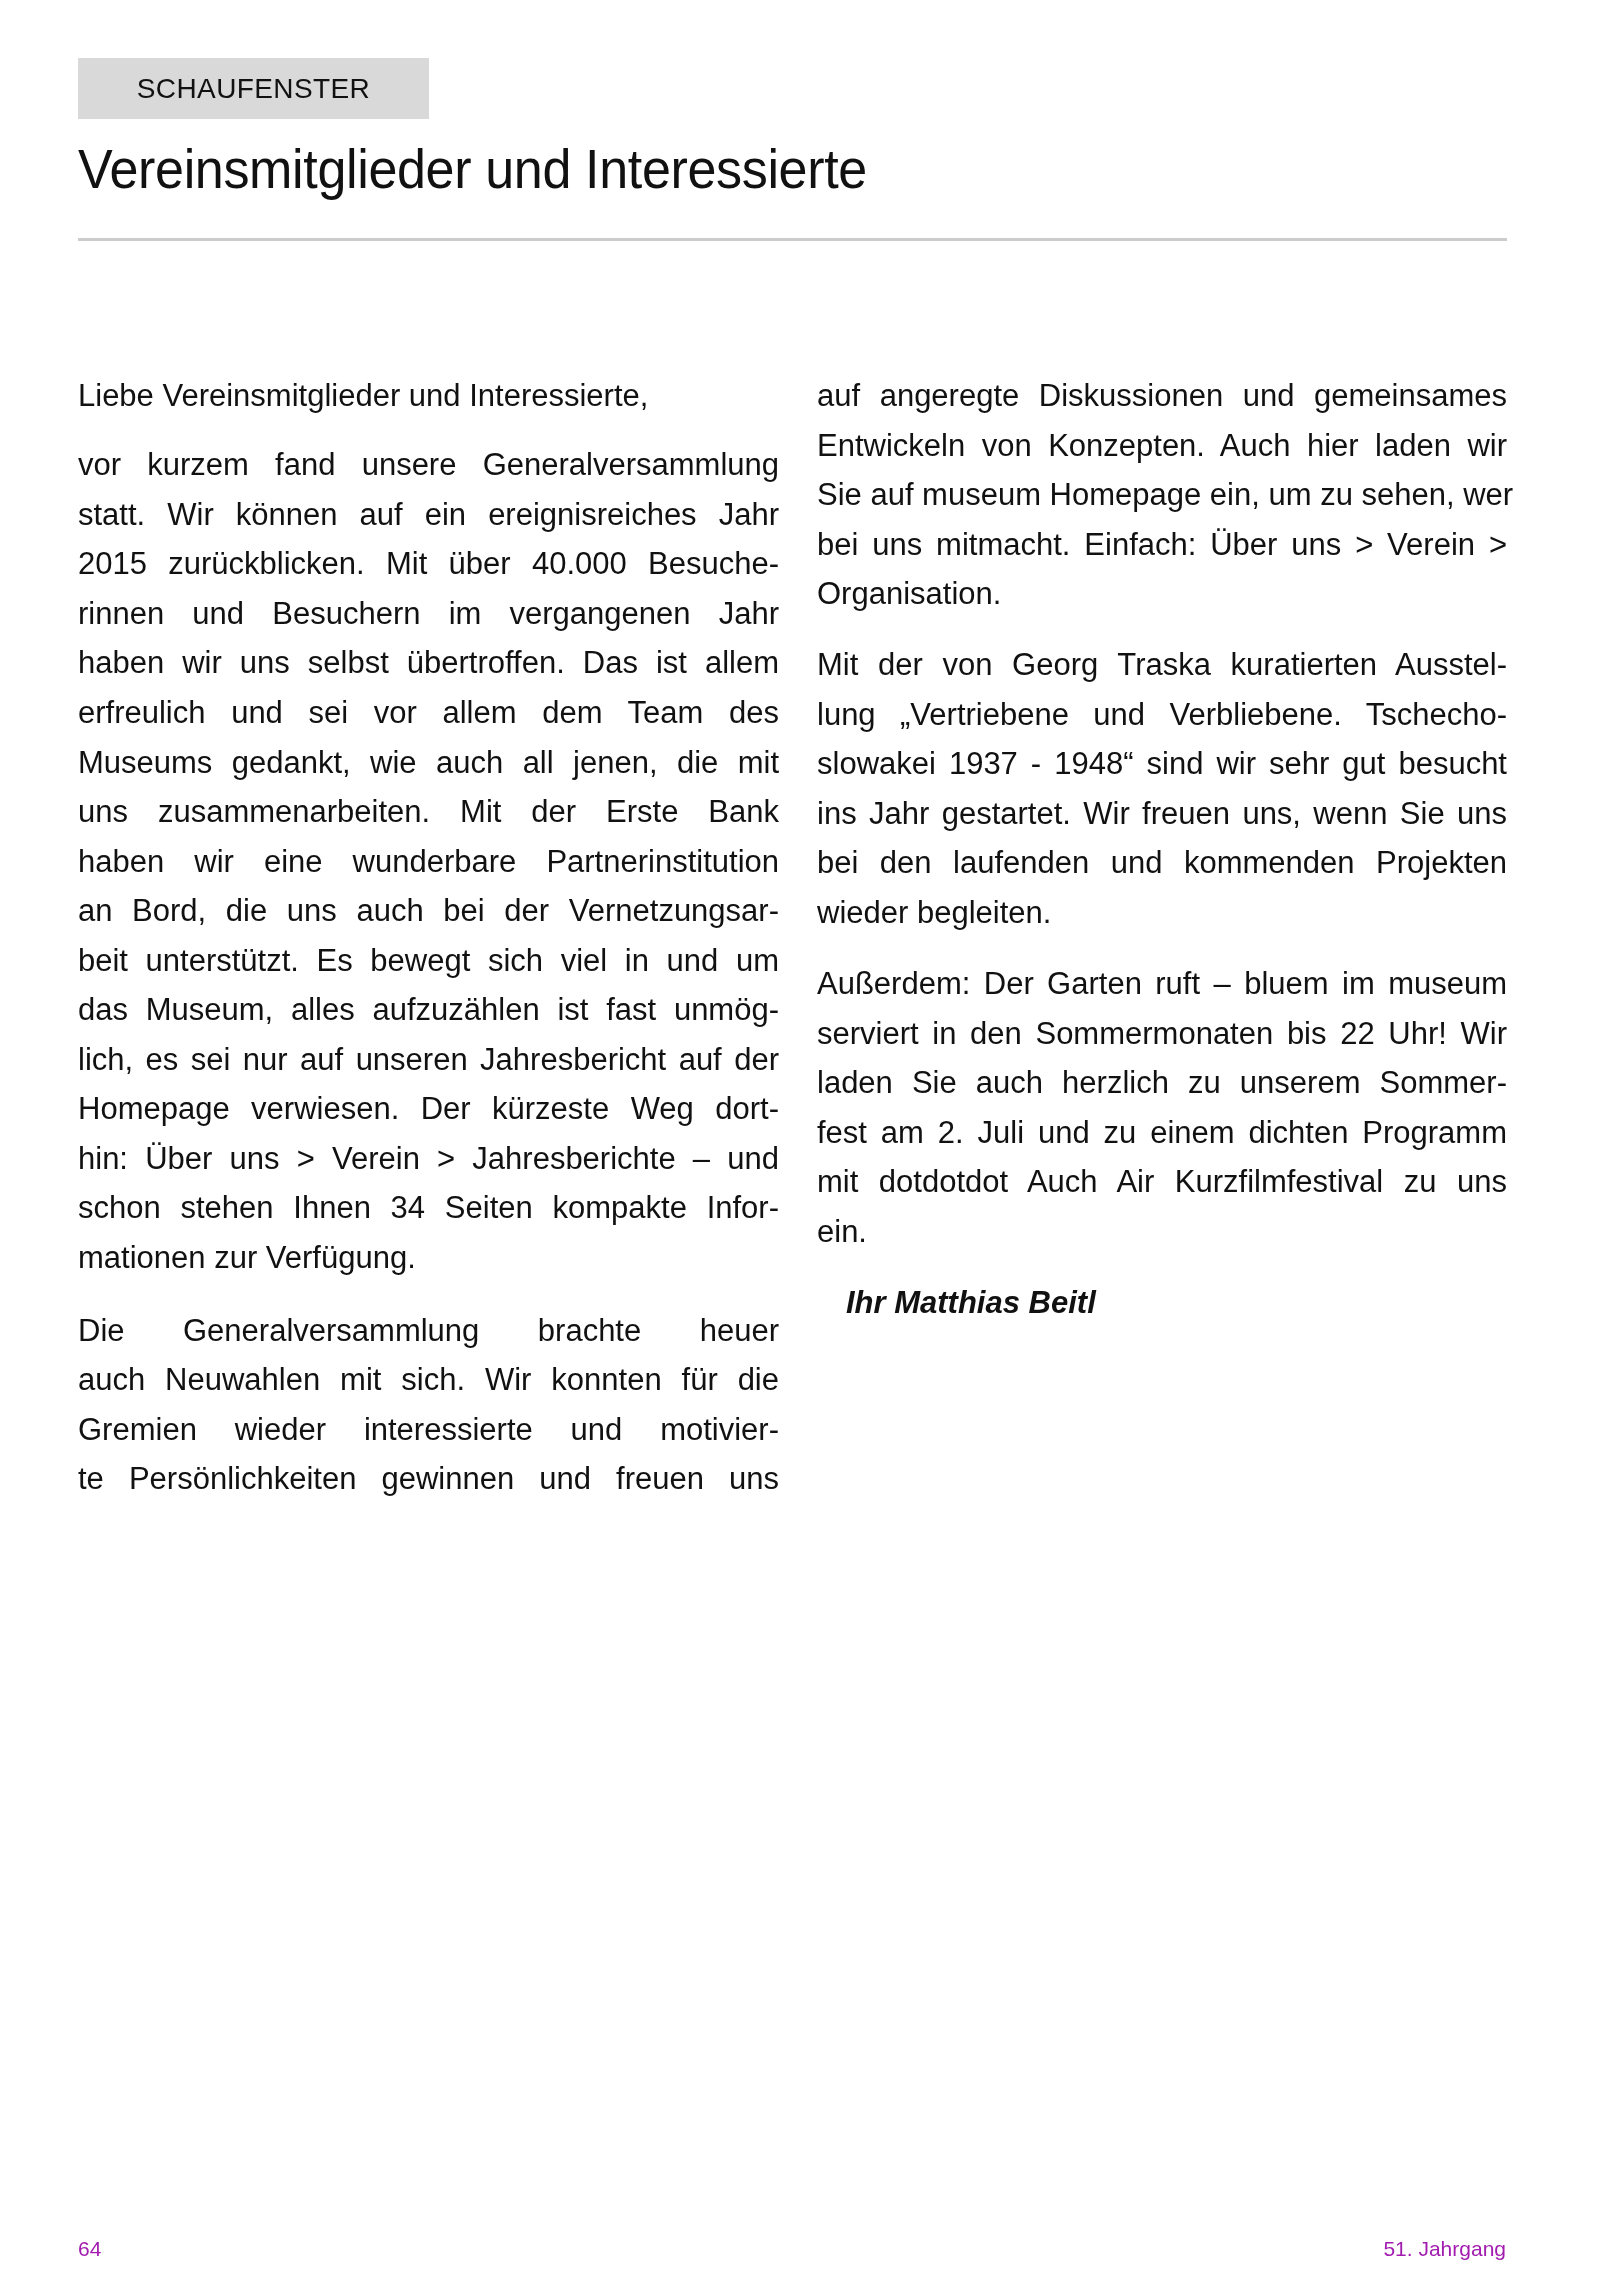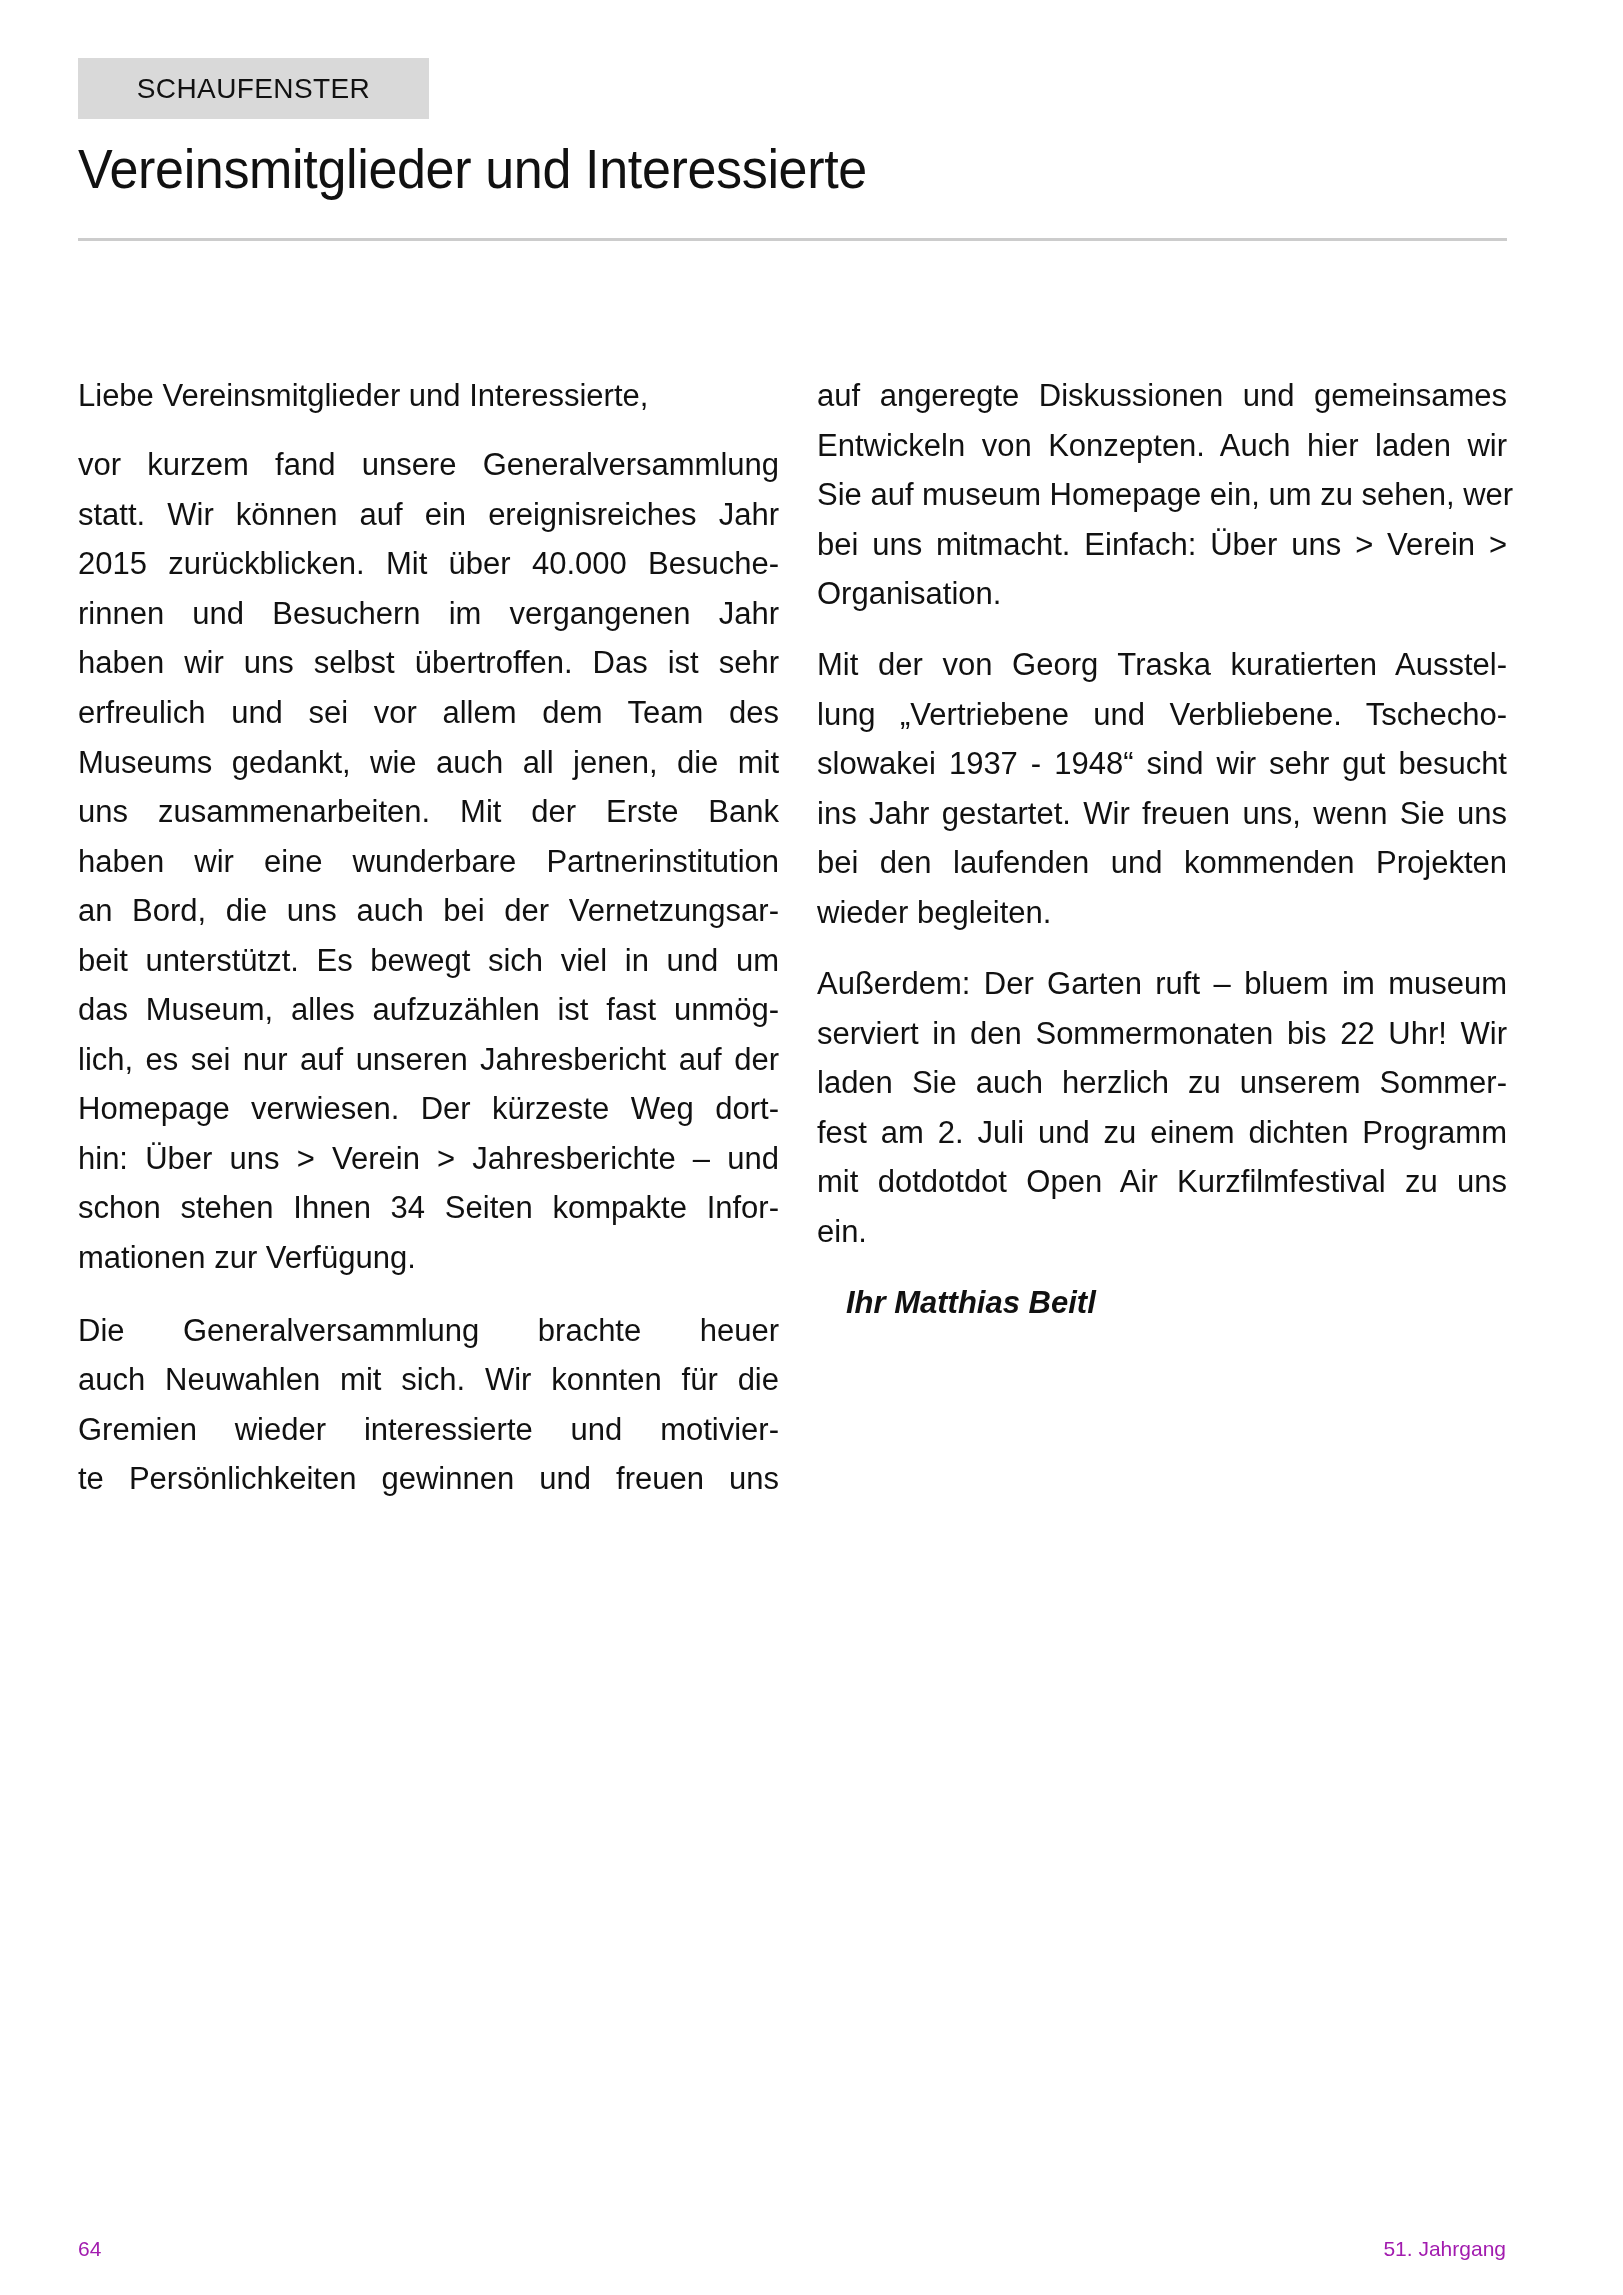--- a/index.html
+++ b/index.html
@@ -31,21 +31,21 @@
 <div class="title">Vereinsmitglieder und Interessierte</div>
 <div class="divider"></div>
 
 <div class="col col-left">
   <div class="line last" style="top:377px">Liebe Vereinsmitglieder und Interessierte,</div>
 
   <div class="line" style="top:446px">vor kurzem fand unsere Generalversammlung</div>
   <div class="line" style="top:496px">statt. Wir können auf ein ereignisreiches Jahr</div>
   <div class="line" style="top:545px">2015 zurückblicken. Mit über 40.000 Besuche-</div>
   <div class="line" style="top:595px">rinnen und Besuchern im vergangenen Jahr</div>
-  <div class="line" style="top:644px">haben wir uns selbst übertroffen. Das ist sehr</div>
+  <div class="line" style="top:644px">haben wir uns selbst übertroffen. Das ist allem</div>
   <div class="line" style="top:694px">erfreulich und sei vor allem dem Team des</div>
   <div class="line" style="top:744px">Museums gedankt, wie auch all jenen, die mit</div>
   <div class="line" style="top:793px">uns zusammenarbeiten. Mit der Erste Bank</div>
   <div class="line" style="top:843px">haben wir eine wunderbare Partnerinstitution</div>
   <div class="line" style="top:892px">an Bord, die uns auch bei der Vernetzungsar-</div>
   <div class="line" style="top:942px">beit unterstützt. Es bewegt sich viel in und um</div>
   <div class="line" style="top:991px">das Museum, alles aufzuzählen ist fast unmög-</div>
   <div class="line" style="top:1041px">lich, es sei nur auf unseren Jahresbericht auf der</div>
   <div class="line" style="top:1090px">Homepage verwiesen. Der kürzeste Weg dort-</div>
   <div class="line" style="top:1140px">hin: Über uns &gt; Verein &gt; Jahresberichte – und</div>
@@ -69,21 +69,21 @@
   <div class="line" style="top:696px">lung „Vertriebene und Verbliebene. Tschecho-</div>
   <div class="line" style="top:745px">slowakei 1937 - 1948“ sind wir sehr gut besucht</div>
   <div class="line" style="top:795px">ins Jahr gestartet. Wir freuen uns, wenn Sie uns</div>
   <div class="line" style="top:844px">bei den laufenden und kommenden Projekten</div>
   <div class="line last" style="top:894px">wieder begleiten.</div>
 
   <div class="line" style="top:965px">Außerdem: Der Garten ruft – bluem im museum</div>
   <div class="line" style="top:1015px">serviert in den Sommermonaten bis 22 Uhr! Wir</div>
   <div class="line" style="top:1064px">laden Sie auch herzlich  zu unserem  Sommer-</div>
   <div class="line" style="top:1114px">fest am 2. Juli und zu einem dichten Programm</div>
-  <div class="line" style="top:1163px">mit dotdotdot Open Air Kurzfilmfestival zu uns</div>
+  <div class="line" style="top:1163px">mit dotdotdot Auch Air Kurzfilmfestival zu uns</div>
   <div class="line last" style="top:1213px">ein.</div>
 
   <div class="line sig" style="top:1284px">Ihr Matthias Beitl</div>
 </div>
 
 <div class="footer footer-left">64</div>
 <div class="footer footer-right">51. Jahrgang</div>
 
 
 </body></html>

